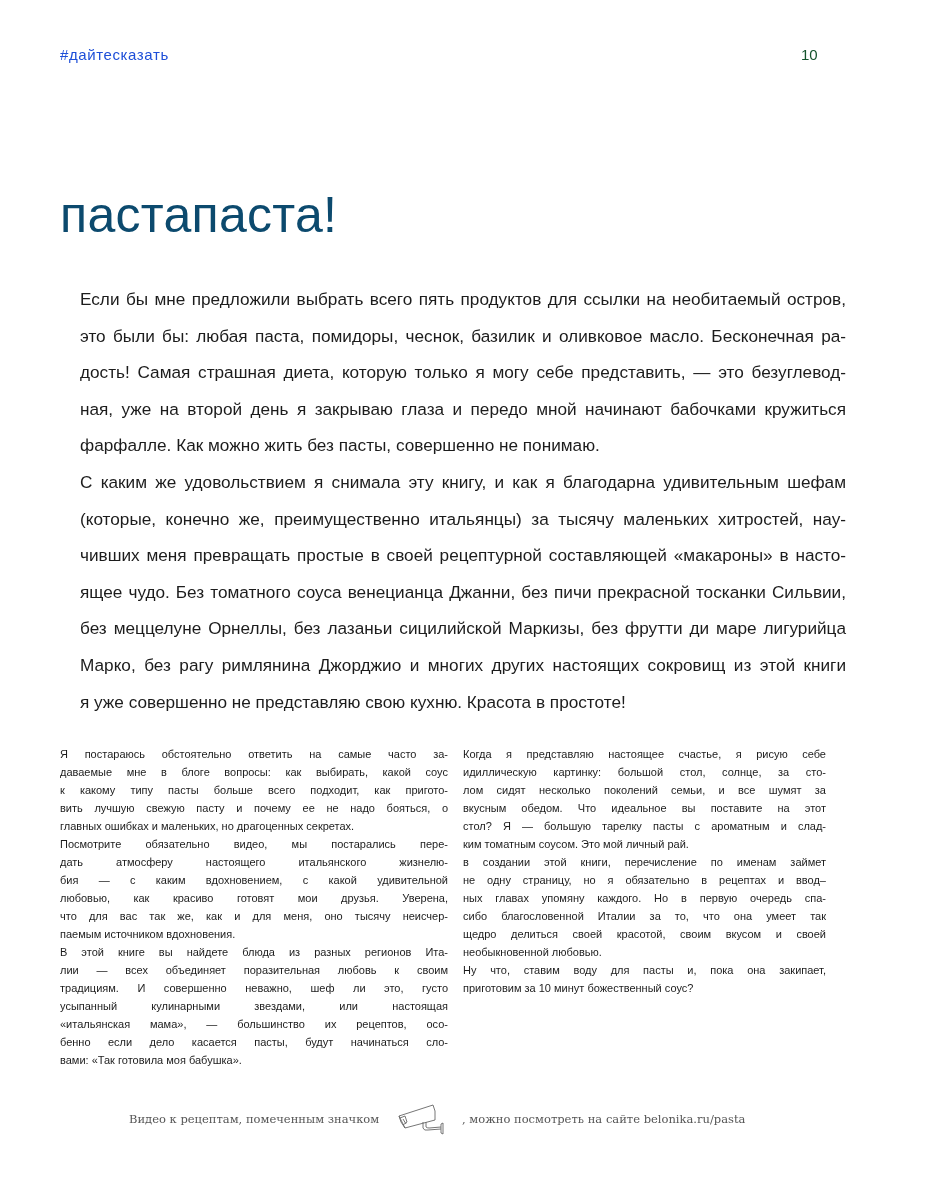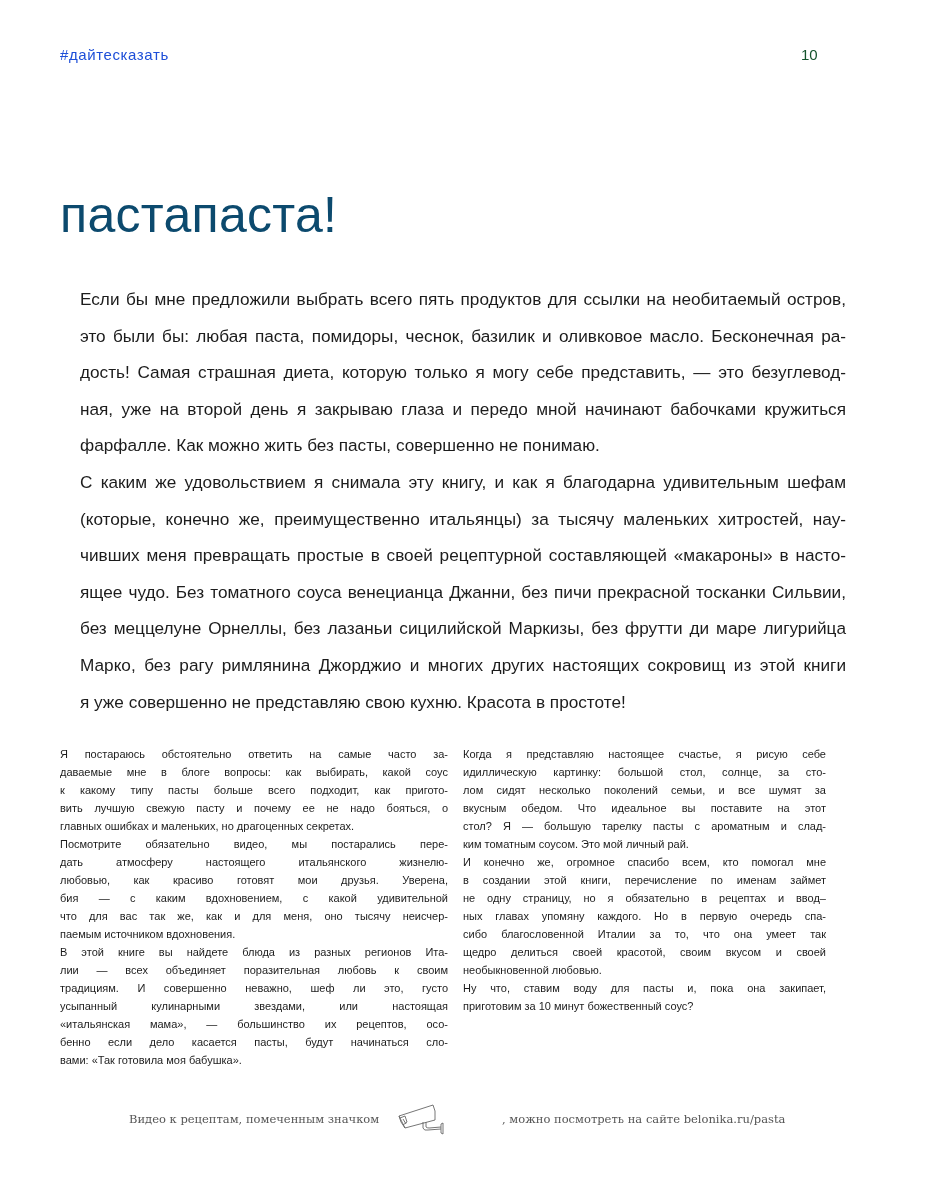--- a/index.html
+++ b/index.html
@@ -10,21 +10,21 @@
     .lead { position: absolute; left: 60px; top: 288px; width: 766px; font-size: 17.2px; margin-left: 20px; }
     .lead .ln { height: 36.6px; line-height: 22px; text-align: justify; text-align-last: justify; white-space: nowrap; overflow: visible; }
     .lead .ln.last { text-align-last: left; }
     .col { position: absolute; top: 745px; font-size: 11px; }
     .col-left { left: 60px; width: 388px; }
     .col-right { left: 463px; width: 363px; }
     .col .ln { height: 18px; line-height: 18px; text-align: justify; text-align-last: justify; white-space: nowrap; }
     .col .ln.last { text-align-last: left; }
     .footer { position: absolute; top: 1108px; left: 0; width: 926px; font-family: "DejaVu Serif", serif; font-size: 11.5px; color: #555; }
     .footer .f1 { position: absolute; left: 129px; top: 4px; text-align: right; }
-    .footer .f2 { position: absolute; left: 462px; top: 4px; margin-left: 40px; }
+    .footer .f2 { position: absolute; left: 462px; top: 4px; }
     .footer .cam { position: absolute; left: 395px; top: -6px; width: 62px; height: 34px; }
   </style>
 </head>
 <body>
 
 <div>
   <div class="header-tag">#дайтесказать</div>
   <div class="page-num">10</div>
 </div>
 
@@ -46,40 +46,39 @@
   </div>
 
 <div class="col col-left" id="colLeft">
     <div class="ln">Я постараюсь обстоятельно ответить на самые часто за-</div>
     <div class="ln">даваемые мне в блоге вопросы: как выбирать, какой соус</div>
     <div class="ln">к какому типу пасты больше всего подходит, как пригото-</div>
     <div class="ln">вить лучшую свежую пасту и почему ее не надо бояться, о</div>
     <div class="ln last">главных ошибках и маленьких, но драгоценных секретах.</div>
     <div class="ln">Посмотрите обязательно видео, мы постарались пере-</div>
     <div class="ln">дать атмосферу настоящего итальянского жизнелю-</div>
+    <div class="ln">бия — с каким вдохновением, с какой удивительной</div>
     <div class="ln">любовью, как красиво готовят мои друзья. Уверена,</div>
-    <div class="ln">бия — с каким вдохновением, с какой удивительной</div>
     <div class="ln">что для вас так же, как и для меня, оно тысячу неисчер-</div>
     <div class="ln last">паемым источником вдохновения.</div>
     <div class="ln">В этой книге вы найдете блюда из разных регионов Ита-</div>
     <div class="ln">лии — всех объединяет поразительная любовь к своим</div>
     <div class="ln">традициям. И совершенно неважно, шеф ли это, густо</div>
     <div class="ln">усыпанный кулинарными звездами, или настоящая</div>
     <div class="ln">«итальянская мама», — большинство их рецептов, осо-</div>
     <div class="ln">бенно если дело касается пасты, будут начинаться сло-</div>
     <div class="ln last">вами: «Так готовила моя бабушка».</div>
   </div>
 <div class="col col-right" id="colRight">
     <div class="ln">Когда я представляю настоящее счастье, я рисую себе</div>
     <div class="ln">идиллическую картинку: большой стол, солнце, за сто-</div>
     <div class="ln">лом сидят несколько поколений семьи, и все шумят за</div>
     <div class="ln">вкусным обедом. Что идеальное вы поставите на этот</div>
     <div class="ln">стол? Я — большую тарелку пасты с ароматным и слад-</div>
     <div class="ln last">ким томатным соусом. Это мой личный рай.</div>
-    <div class="ln">И конечно же, огромное спасибо всем, кто помогал мне</div>
     <div class="ln">в создании этой книги, перечисление по именам займет</div>
     <div class="ln">не одну страницу, но я обязательно в рецептах и ввод–</div>
     <div class="ln">ных главах упомяну каждого. Но в первую очередь спа-</div>
     <div class="ln">сибо благословенной Италии за то, что она умеет так</div>
     <div class="ln">щедро делиться своей красотой, своим вкусом и своей</div>
     <div class="ln last">необыкновенной любовью.</div>
     <div class="ln">Ну что, ставим воду для пасты и, пока она закипает,</div>
     <div class="ln last">приготовим за 10 минут божественный соус?</div>
   </div>
 

